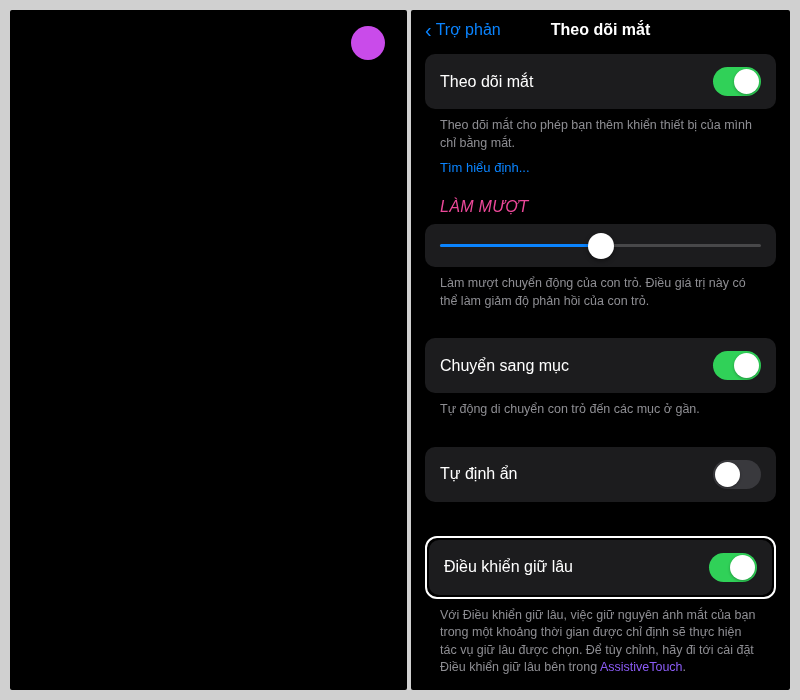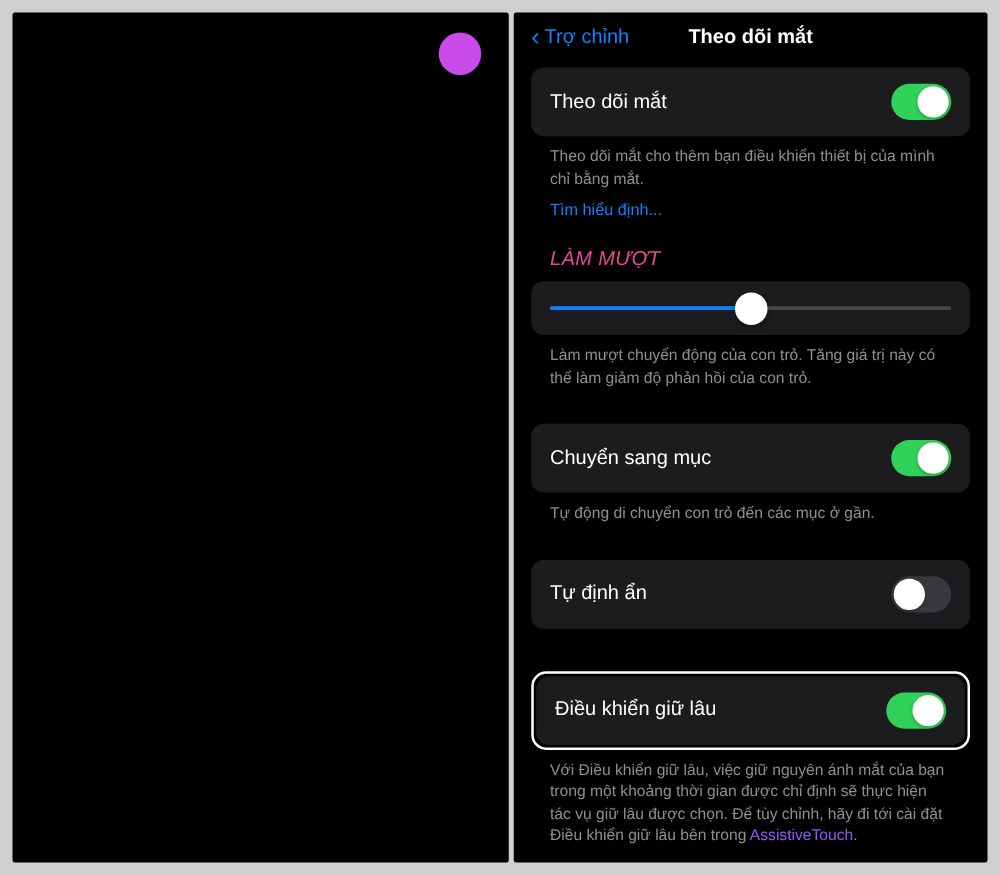--- a/index.html
+++ b/index.html
@@ -174,43 +174,43 @@
 
 <div class="container">
   <div class="panel left-panel">
     <div class="purple-dot"></div>
   </div>
 
   <div class="panel right-panel">
     <div class="nav-header">
       <div class="back-link">
         <span class="chevron-left">‹</span>
-        <span>Trợ chỉnh</span>
+        <span>Trợ phản</span>
       </div>
       <div class="nav-title">Theo dõi mắt</div>
     </div>
 
     <div class="content">
       <div class="row-card">
         <span class="row-label">Theo dõi mắt</span>
         <div class="toggle on">
           <div class="toggle-knob"></div>
         </div>
       </div>
-      <div class="desc-text">Theo dõi mắt cho thêm bạn điều khiển thiết bị của mình chỉ bằng mắt.</div>
+      <div class="desc-text">Theo dõi mắt cho phép bạn thêm khiển thiết bị của mình chỉ bằng mắt.</div>
       <a class="link-text">Tìm hiểu định...</a>
 
       <div class="section-label">LÀM MƯỢT</div>
       <div class="slider-card">
         <div class="slider-track">
           <div class="slider-fill"></div>
           <div class="slider-thumb"></div>
         </div>
       </div>
-      <div class="desc-text">Làm mượt chuyển động của con trỏ. Tăng giá trị này có thể làm giảm độ phản hồi của con trỏ.</div>
+      <div class="desc-text">Làm mượt chuyển động của con trỏ. Điều giá trị này có thể làm giảm độ phản hồi của con trỏ.</div>
 
       <div class="spacer-md"></div>
 
       <div class="row-card">
         <span class="row-label">Chuyển sang mục</span>
         <div class="toggle on">
           <div class="toggle-knob"></div>
         </div>
       </div>
       <div class="desc-text">Tự động di chuyển con trỏ đến các mục ở gần.</div>

